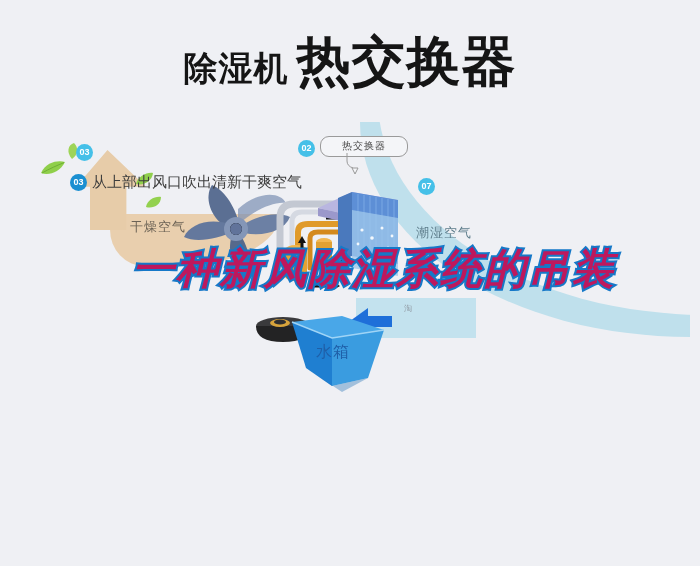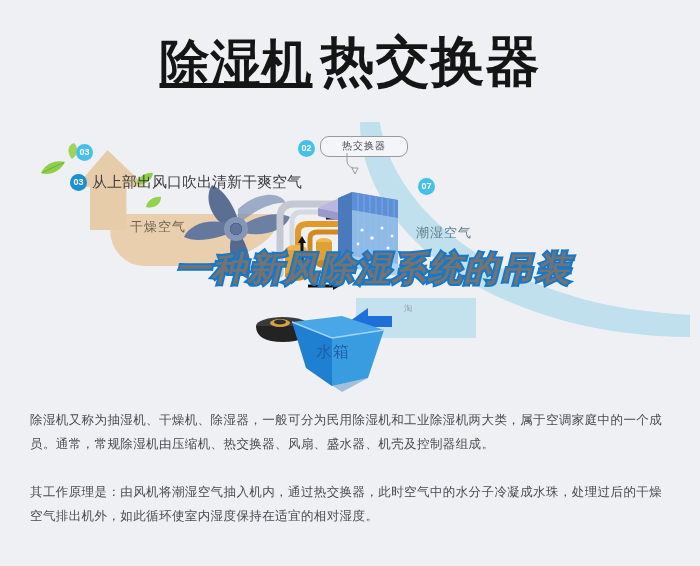--- a/index.html
+++ b/index.html
@@ -16,21 +16,21 @@
     position:absolute;left:0;top:26px;width:700px;
     text-align:center;
   }
   .title-wrap .t1,.title-wrap .t2{
     display:inline-block;
     font-weight:bold;
     color:#151515;
     letter-spacing:1px;
     vertical-align:baseline;
   }
-  .title-wrap .t1{font-size:50px;text-decoration:underline;}
+  .title-wrap .t1{font-size:34px;}
   .title-wrap .t2{font-size:54px;margin-left:8px;}
 
   
   .stage{position:absolute;left:0;top:120px;width:700px;height:285px;}
   .dry-arrow2{
     position:absolute;left:76px;top:30px;width:70px;height:80px;
     background:#e7cca9;
     clip-path:polygon(45% 0%,100% 46%,72% 46%,72% 100%,20% 100%,20% 46%,0% 46%);
   }
   .dry-tail{
@@ -136,22 +136,22 @@
   }
   #step02{position:absolute;left:22px;top:0px;}
   #step03{position:absolute;left:70px;top:47px;}
 
   
   .overlay{
     position:absolute;left:0;top:248px;width:700px;
     text-align:center;pointer-events:none;
   }
   .overlay div{
-    font-size:34px;font-weight:bold;font-style:italic;
-    color:#737373;letter-spacing:2px;line-height:41px;
+    font-size:42px;font-weight:bold;font-style:italic;
+    color:#be185d;letter-spacing:2px;line-height:41px;
     -webkit-text-stroke:4px #1678c8;
     paint-order:stroke fill;
     text-shadow:
       0 0 0 #1678c8;
     padding-left: 48px;
   }
   .overlay .ln{position:relative;}
 
   
   .mini-mark{
@@ -325,18 +325,14 @@
     <div class="step-line" id="step03">
       <span class="num">03</span><span>从上部出风口吹出清新干爽空气</span>
     </div>
   </div>
 
   <div class="overlay">
     <div class="ln">一种新风除湿系统的吊装</div>
   </div>
   <div class="mini-mark">淘</div>
 
-  <div class="body-copy">
-    <p class="para p1">除湿机又称为抽湿机、干燥机、除湿器，一般可分为民用除湿机和工业除湿机两大类，属于空调家庭中的一个成员。通常，常规除湿机由压缩机、热交换器、风扇、盛水器、机壳及控制器组成。</p>
-    <p class="para p2">其工作原理是：由风机将潮湿空气抽入机内，通过热交换器，此时空气中的水分子冷凝成水珠，处理过后的干燥空气排出机外，如此循环使室内湿度保持在适宜的相对湿度。</p>
-  </div>
 
 </div>
 
 </body></html>

